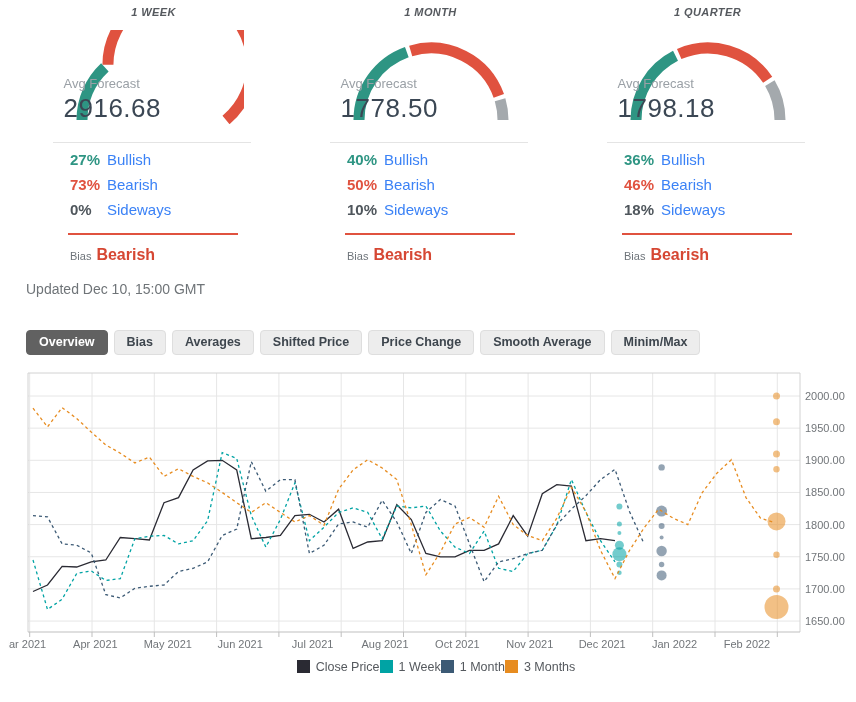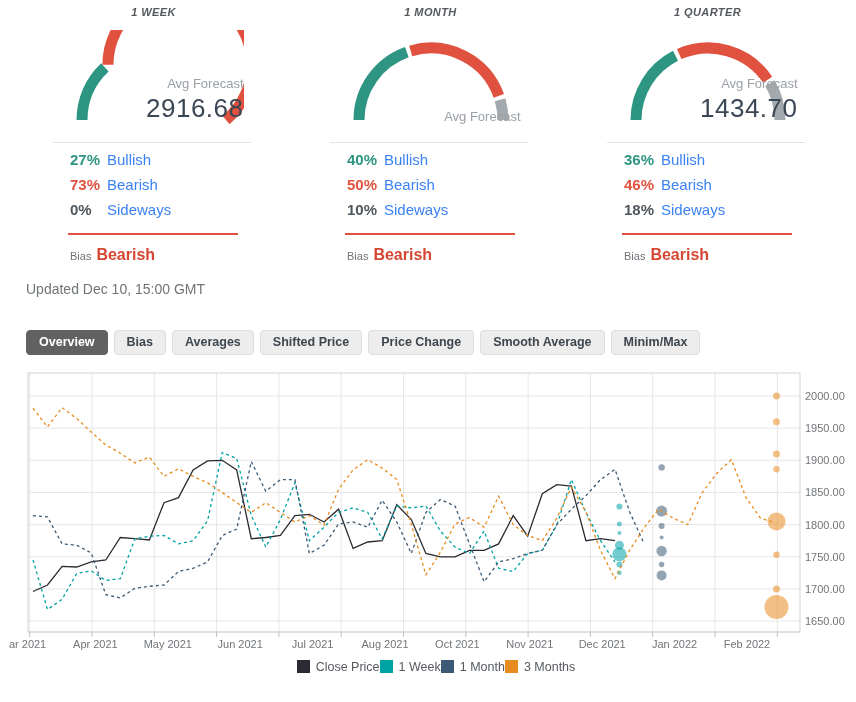--- a/index.html
+++ b/index.html
@@ -5,21 +5,21 @@
   html,body{margin:0;padding:0;background:#fff;font-family:"Liberation Sans",sans-serif;}
   .widget{width:856px;height:702px;overflow:hidden;position:relative;background:#fff;padding-left:8px;}
 
   
   .cards{display:flex;padding-left:7px;}
   .card{width:277px;flex:0 0 277px;}
   .period{margin-top:6px;text-align:center;font-size:11px;font-weight:bold;font-style:italic;
           color:#55595e;letter-spacing:.4px;}
   .gauge-wrap{position:relative;width:180px;height:94px;margin:12px auto 0 auto;}
   .gauge-wrap svg{display:block;}
-  .gauge-center{position:absolute;left:0;right:0;bottom:0;text-align:right;}
+  .gauge-center{position:absolute;left:0;right:0;bottom:0;text-align:left;}
   .avg-label{font-size:13px;color:#9aa0a6;}
   .avg-value{font-size:26px;color:#3b4754;letter-spacing:.5px;margin-top:2px;}
   .sep{border:none;border-top:1px solid #e4e4e4;margin:18px 41px 0 38px;}
   .stat-row{display:flex;align-items:baseline;padding-left:55px;margin-top:8px;font-size:15px;}
   .pct{font-weight:bold;width:37px;}
   .pct.green{color:#2e9583;}
   .pct.red{color:#e0523f;}
   .pct.gray{color:#4f565c;}
   .stat-name{color:#3b82f6;}
   .red-line{margin:15px 0 0 53px;width:170px;height:2px;background:#e0523f;}
@@ -82,20 +82,21 @@
     <div class="card">
       <div class="period">1 MONTH</div>
       <div class="gauge-wrap">
         <svg class="gauge-svg" width="180" height="94" viewBox="0 0 180 94">
             <path d="M 18.00 90.00 A 72 72 0 0 1 65.82 22.18" fill="none" stroke="#2E9583" stroke-width="11" stroke-linecap="butt"></path>
             <path d="M 69.70 20.92 A 72 72 0 0 1 157.82 65.82" fill="none" stroke="#E0523F" stroke-width="11" stroke-linecap="butt"></path>
             <path d="M 159.08 69.70 A 72 72 0 0 1 162.00 90.00" fill="none" stroke="#A4A9AD" stroke-width="11" stroke-linecap="butt"></path>
           </svg>
         <div class="gauge-center">
           <div class="avg-label">Avg Forecast</div>
+          <div class="avg-value">1778.50</div>
         </div>
       </div>
       <hr class="sep">
       <div class="stat-row">
         <span class="pct green">40%</span>
         <span class="stat-name">Bullish</span>
       </div>
       <div class="stat-row">
         <span class="pct red">50%</span>
         <span class="stat-name">Bearish</span>
@@ -114,21 +115,21 @@
     <div class="card">
       <div class="period">1 QUARTER</div>
       <div class="gauge-wrap">
         <svg class="gauge-svg" width="180" height="94" viewBox="0 0 180 94">
             <path d="M 18.00 90.00 A 72 72 0 0 1 57.51 25.75" fill="none" stroke="#2E9583" stroke-width="11" stroke-linecap="butt"></path>
             <path d="M 61.20 24.01 A 72 72 0 0 1 149.68 49.72" fill="none" stroke="#E0523F" stroke-width="11" stroke-linecap="butt"></path>
             <path d="M 151.86 53.15 A 72 72 0 0 1 162.00 90.00" fill="none" stroke="#A4A9AD" stroke-width="11" stroke-linecap="butt"></path>
           </svg>
         <div class="gauge-center">
           <div class="avg-label">Avg Forecast</div>
-          <div class="avg-value">1434.70</div>
+          <div class="avg-value">1798.18</div>
         </div>
       </div>
       <hr class="sep">
       <div class="stat-row">
         <span class="pct green">36%</span>
         <span class="stat-name">Bullish</span>
       </div>
       <div class="stat-row">
         <span class="pct red">46%</span>
         <span class="stat-name">Bearish</span>

